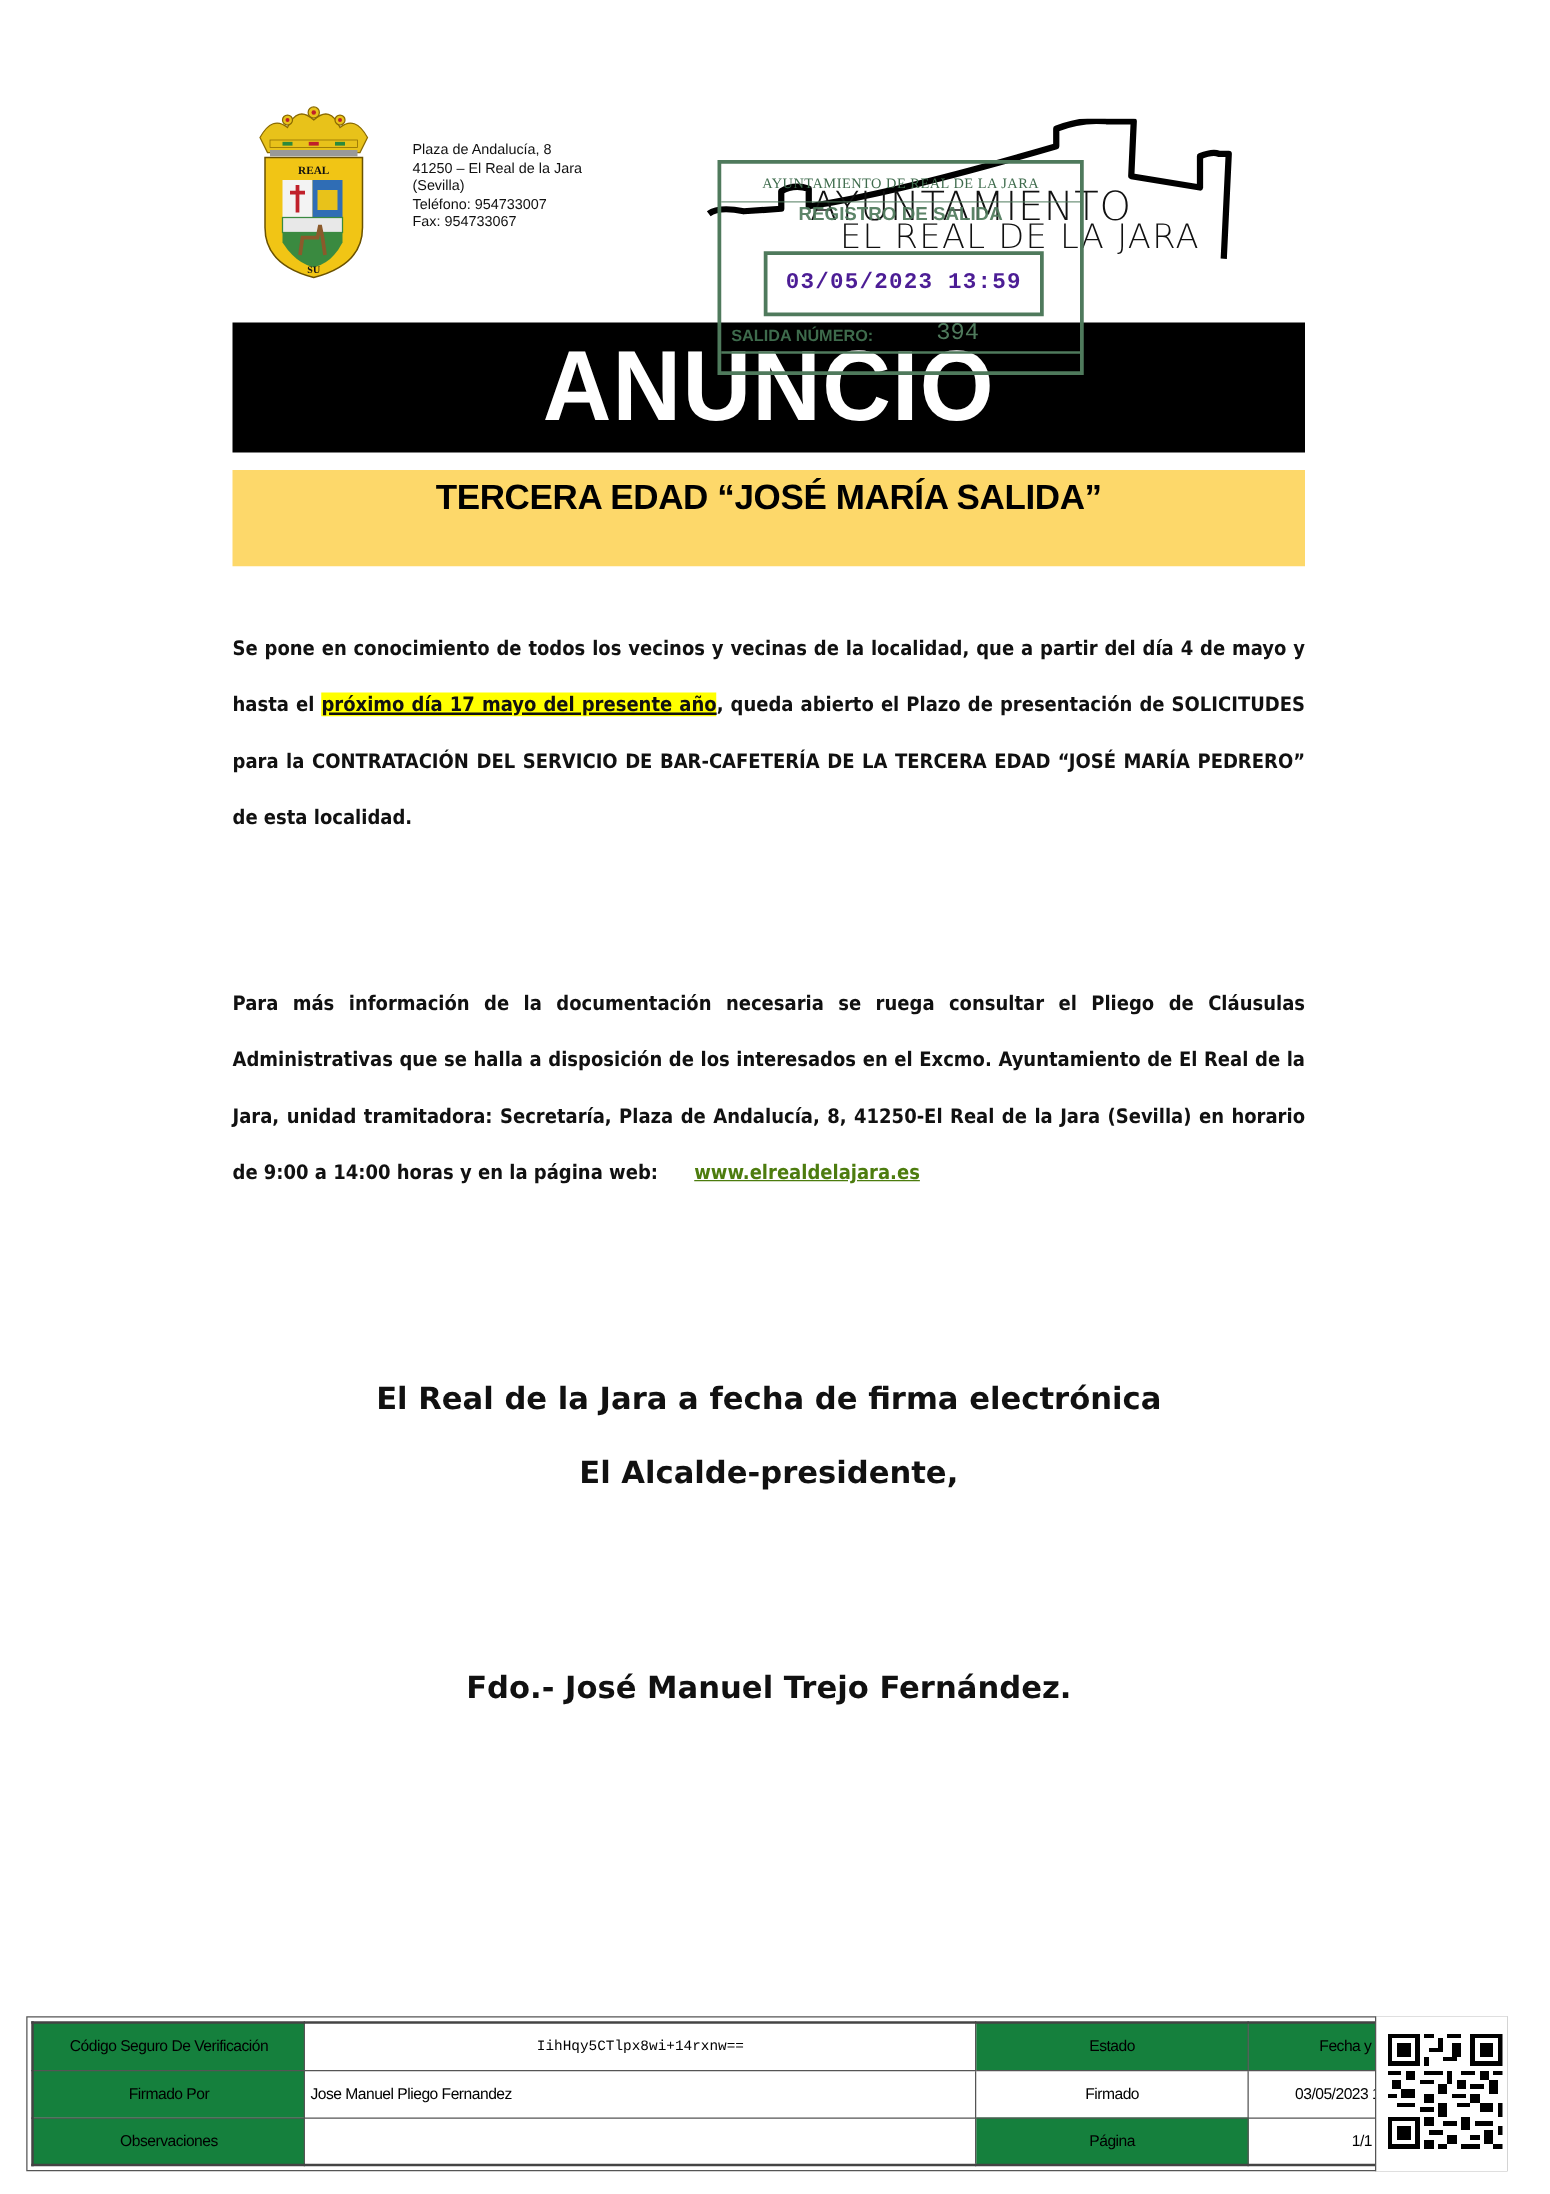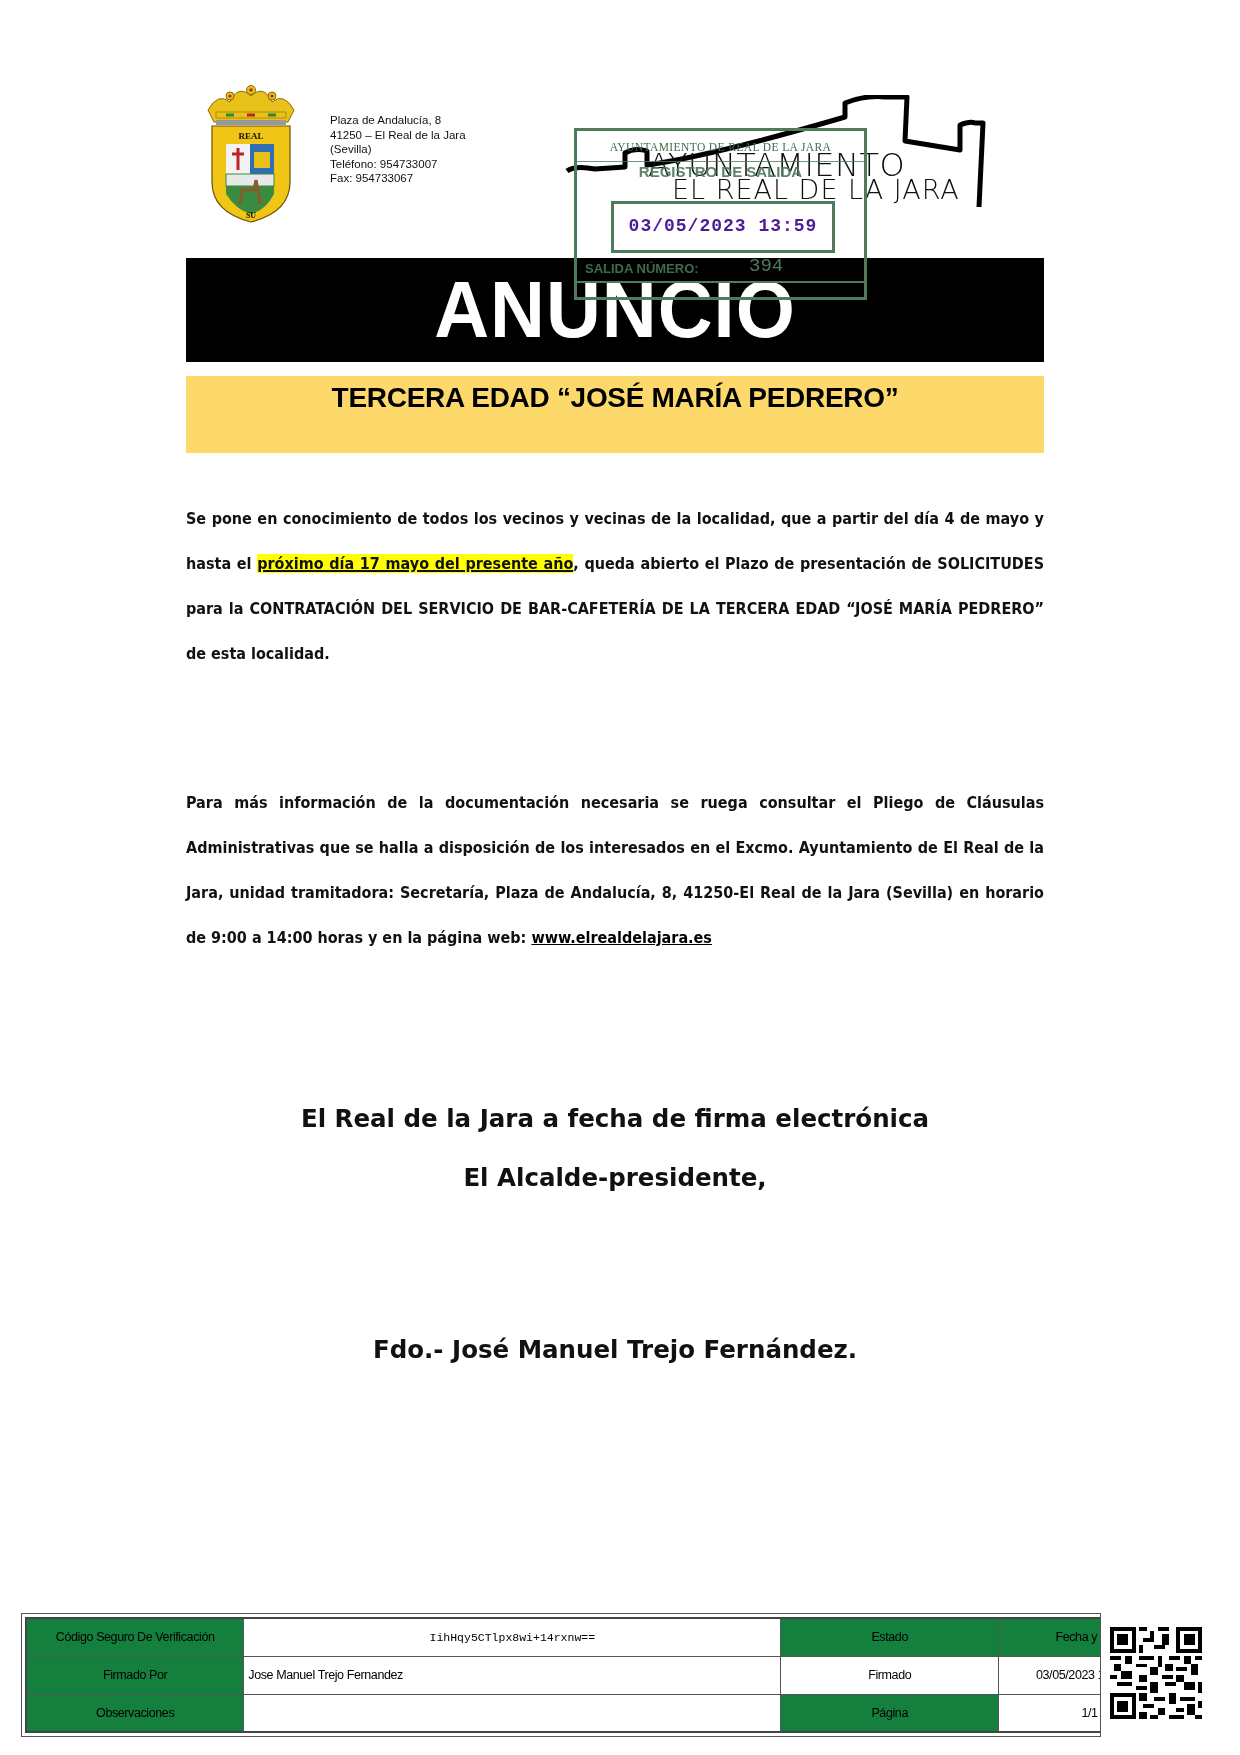--- a/index.html
+++ b/index.html
@@ -36,21 +36,21 @@
   .stamp { z-index: 3; }
   .anuncio-box { z-index: 1; }
   .skyline, .brand-top, .brand-bottom { z-index: 2; }
 
   
   .body { position: absolute; left: 186px; width: 858px; font-family: "DejaVu Sans Condensed", "DejaVu Sans", sans-serif; font-weight: bold; font-size: 16px; line-height: 45px; text-align: justify; color: #111; }
   .p1 { top: 496px; }
   .p2 { top: 780px; }
   .body p { text-align: justify; }
   .hl { background: #ffff00; text-decoration: underline; text-decoration-thickness: 2px; }
-  .link { color: #000000; text-decoration: underline; }
+  .link { color: #4d7c0f; text-decoration: underline; margin-left: 24px; }
   .center-line { position: absolute; left: 186px; width: 858px; text-align: center; font-family: "DejaVu Sans", sans-serif; font-weight: bold; font-size: 24.5px; color: #111; }
 
   
   .verify { position: absolute; left: 21px; top: 1613px; width: 1185px; height: 124px; border: 1px solid #555; }
   .vtable { position: absolute; left: 3px; top: 3px; width: 1157px; height: 116px; border: 2px solid #444; border-collapse: collapse; }
   .vtable td { border: 1px solid #555; font-family: "Liberation Sans", sans-serif; font-size: 12.5px; letter-spacing: -0.4px; padding: 0 4px; height: 23px; color: #000; }
   .vtable td.lbl { background: #15803d; text-align: center; width: 215px; }
   .vtable td.center { text-align: center; }
   .vtable td.mono { font-family: "Liberation Mono", monospace; font-size: 11.5px; letter-spacing: 0; }
   .vtable tr.url td { height: 45px; vertical-align: top; padding-top: 3px; }
@@ -111,21 +111,21 @@
   <div class="stamp-sub">REGISTRO DE SALIDA</div>
   <div class="stamp-date">03/05/2023 13:59</div>
   <div class="stamp-num-row">
     <span class="stamp-num-label">SALIDA NÚMERO:</span>
     <span class="stamp-num">394</span>
   </div>
   <div class="stamp-bottom-line"></div>
 </div>
 
 <div class="title-box">
-  <div>TERCERA EDAD “JOSÉ MARÍA PEDRERO”</div>
+  <div>TERCERA EDAD “JOSÉ MARÍA SALIDA”</div>
 </div>
 
 <div class="body p1">
   <p><span>Se pone en conocimiento de todos los vecinos y vecinas de la localidad, que a partir del día 4 de mayo y hasta el </span><span class="hl">próximo día 17 mayo del presente año</span><span>, queda abierto el Plazo de presentación de SOLICITUDES para la CONTRATACIÓN DEL SERVICIO DE BAR-CAFETERÍA DE LA TERCERA EDAD “JOSÉ MARÍA PEDRERO” de esta localidad.</span></p>
 </div>
 
 <div class="body p2">
   <p><span>Para más información de la documentación necesaria se ruega consultar el Pliego de Cláusulas Administrativas que se halla a disposición de los interesados en el Excmo. Ayuntamiento de El Real de la Jara, unidad tramitadora: Secretaría, Plaza de Andalucía, 8, 41250-El Real de la Jara (Sevilla) en horario de 9:00 a 14:00 horas y en la página web: </span><a class="link">www.elrealdelajara.es</a></p>
 </div>
 
@@ -137,21 +137,21 @@
   <table class="vtable">
     <tbody>
         <tr>
       <td class="lbl">Código Seguro De Verificación</td>
       <td class="center mono" style="width:530px;">IihHqy5CTlpx8wi+14rxnw==</td>
       <td class="lbl" style="width:105px;">Estado</td>
       <td class="lbl" style="width:180px;">Fecha y hora</td>
     </tr>
     <tr>
       <td class="lbl">Firmado Por</td>
-      <td>Jose Manuel Trejo Fernandez</td>
+      <td>Jose Manuel Pliego Fernandez</td>
       <td class="center">Firmado</td>
       <td class="center">03/05/2023 14:09:19</td>
     </tr>
     <tr>
       <td class="lbl">Observaciones</td>
       <td></td>
       <td class="lbl">Página</td>
       <td class="center">1/1</td>
     </tr>
   </tbody>

